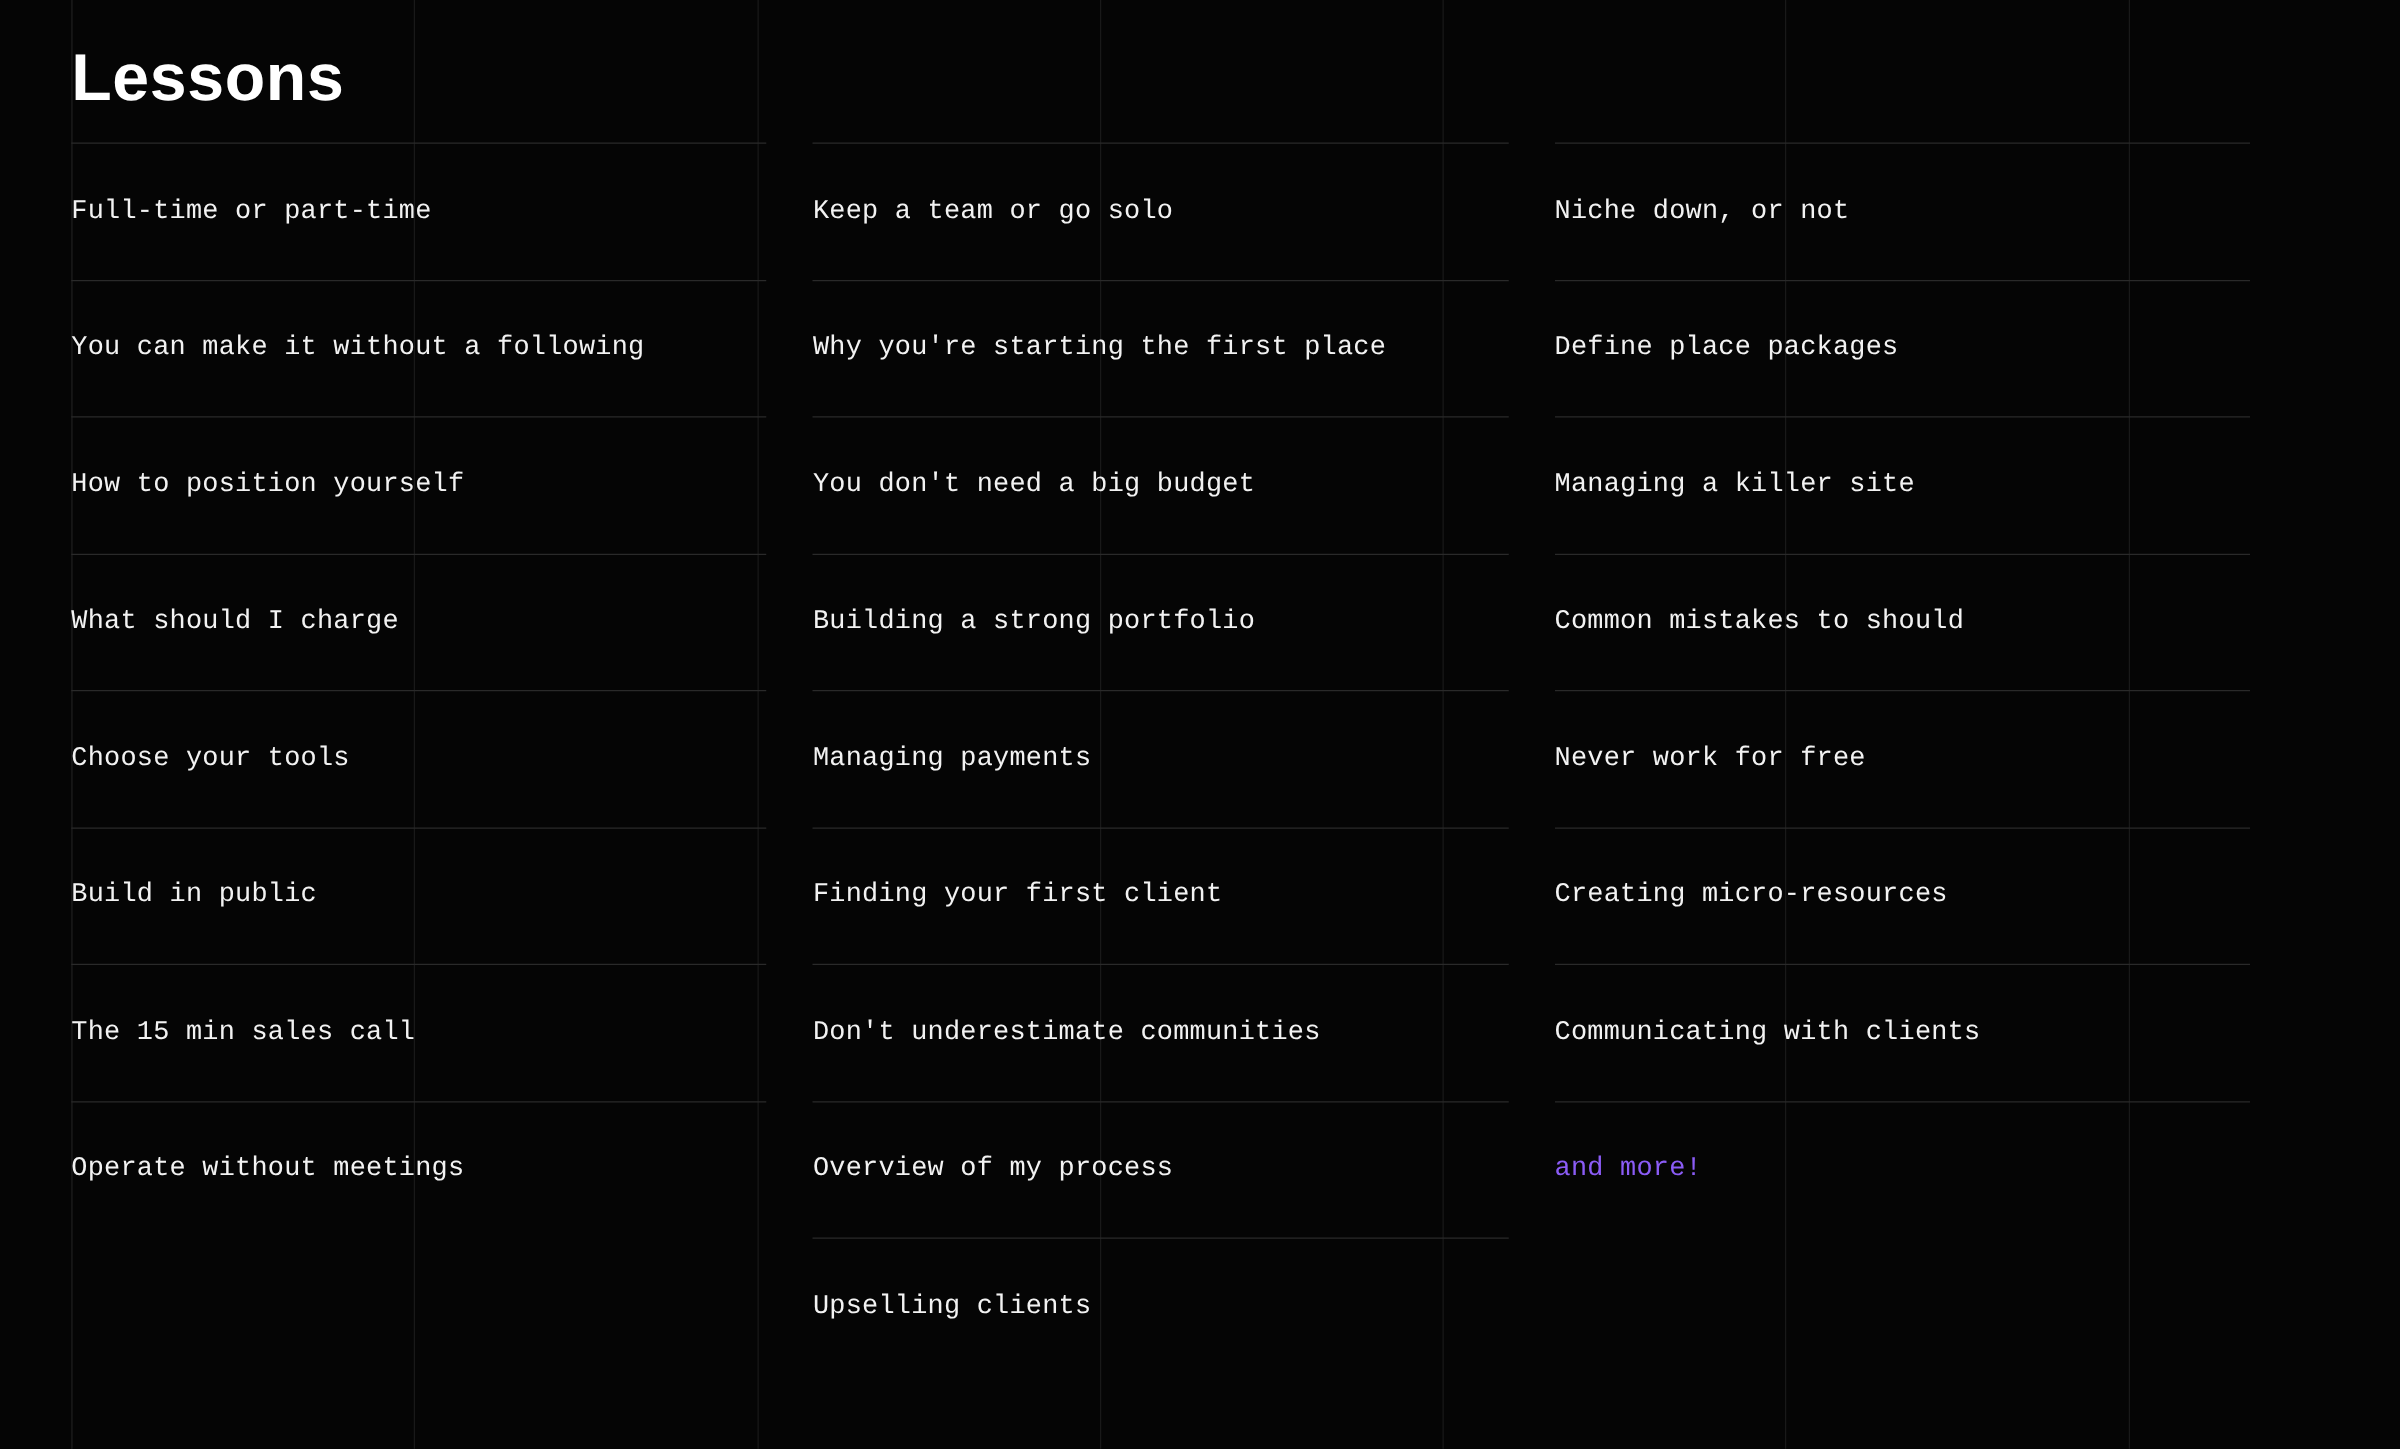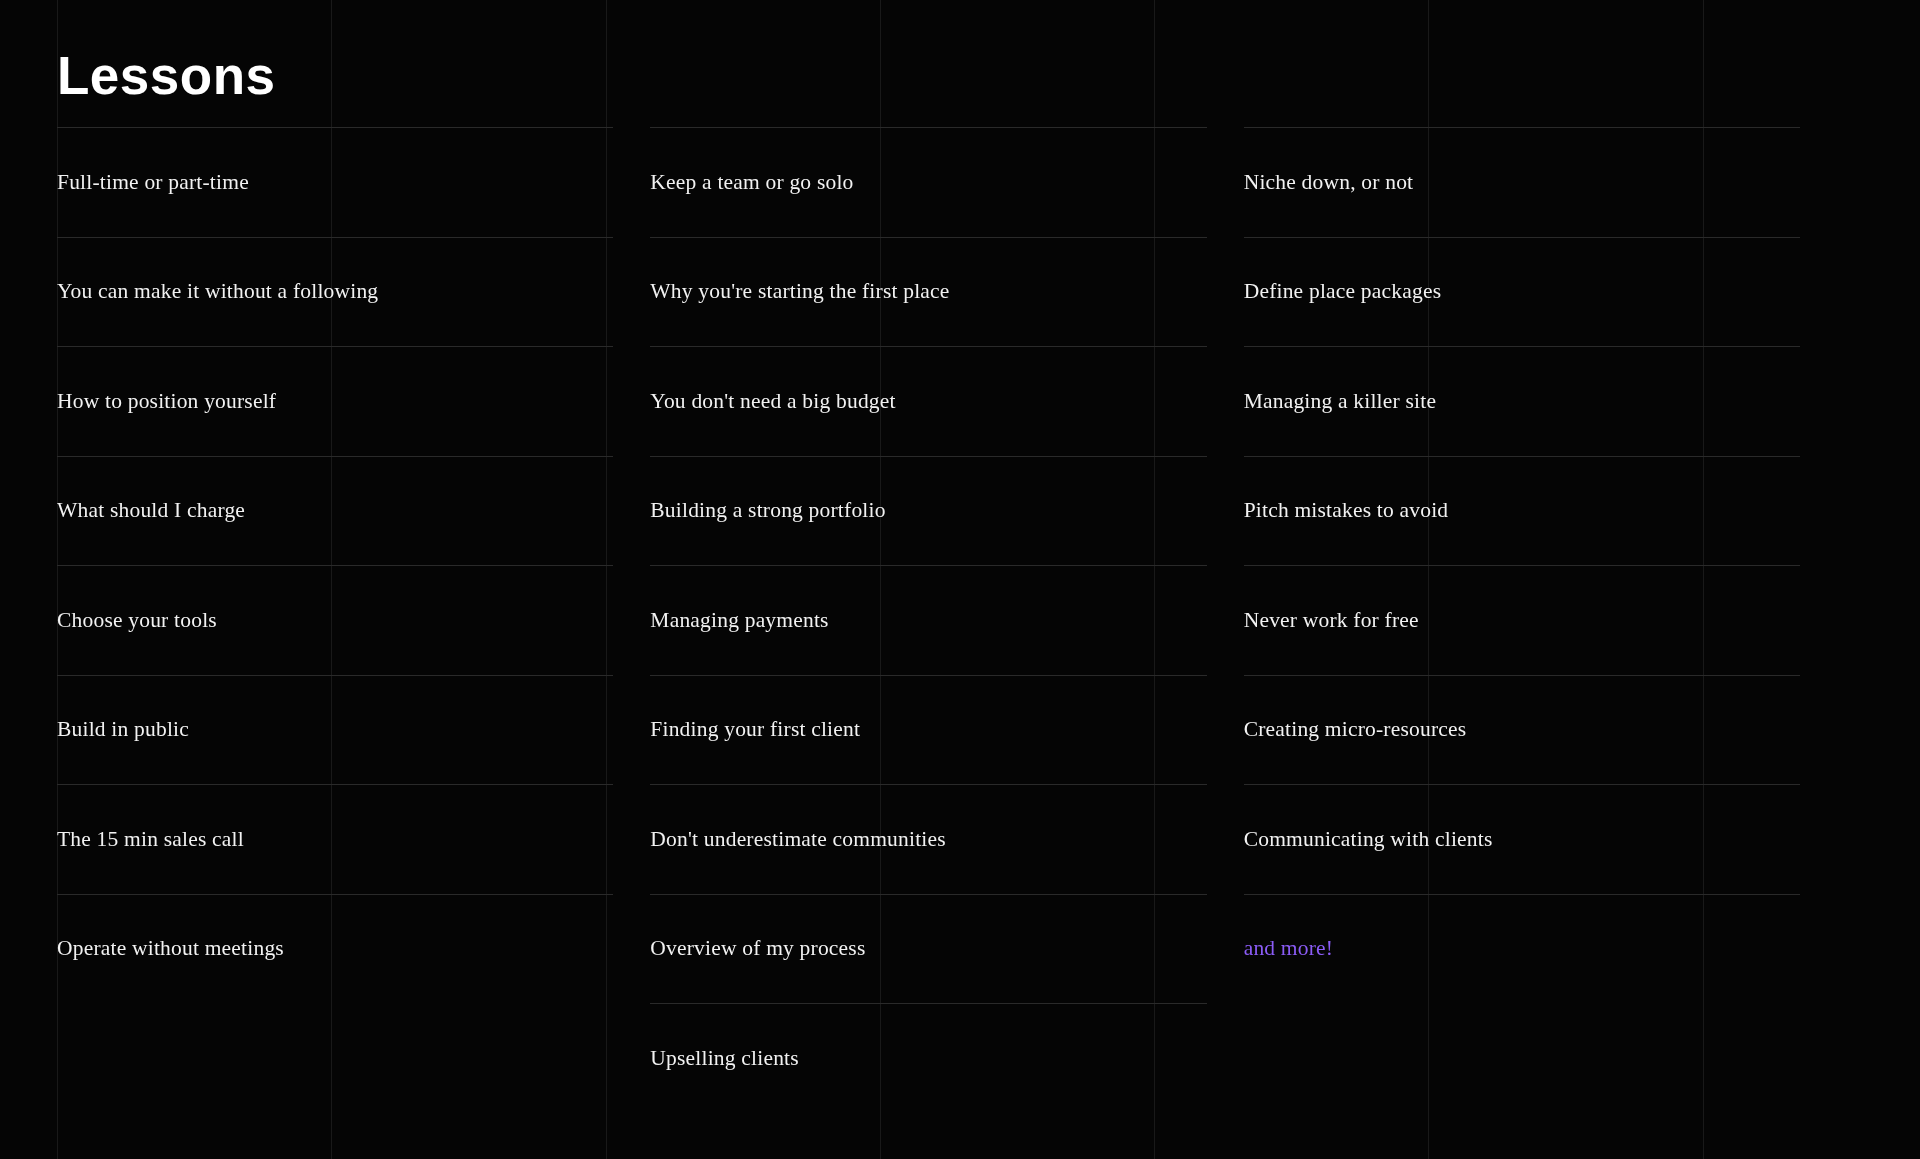--- a/index.html
+++ b/index.html
@@ -36,21 +36,21 @@
     top: 0;
     bottom: 0;
     width: 1px;
     background: #191919;
   }
 
   
   #content {
     position: relative;
     z-index: 1;
-    padding: 17px 120px 0 57px;
+    padding: 4px 120px 0 57px;
   }
 
   
   #header {
     height: 110px;
     display: flex;
     align-items: center;
     padding-left: 0;
   }
   #page-title {
@@ -75,21 +75,21 @@
     flex-direction: column;
   }
   .lesson-row {
     height: 109.5px;
     display: flex;
     align-items: center;
     border-top: 1px solid #2a2a2a;
     box-sizing: border-box;
   }
   .lesson-label {
-    font-family: Liberation Serif, serif;
+    font-family: Liberation Mono, monospace;
     font-size: 21.5px;
     line-height: 1.25;
     color: #f2f2f2;
     letter-spacing: 0.2px;
     white-space: nowrap;
   }
   .lesson-row.is-accent .lesson-label {
     color: #8b5cf6;
   }
 </style>
@@ -175,21 +175,21 @@
           <div class="lesson-row">
             <span class="lesson-label">Niche down, or not</span>
           </div>
           <div class="lesson-row">
             <span class="lesson-label">Define place packages</span>
           </div>
           <div class="lesson-row">
             <span class="lesson-label">Managing a killer site</span>
           </div>
           <div class="lesson-row">
-            <span class="lesson-label">Pitch mistakes to avoid</span>
+            <span class="lesson-label">Common mistakes to should</span>
           </div>
           <div class="lesson-row">
             <span class="lesson-label">Never work for free</span>
           </div>
           <div class="lesson-row">
             <span class="lesson-label">Creating micro-resources</span>
           </div>
           <div class="lesson-row">
             <span class="lesson-label">Communicating with clients</span>
           </div>

